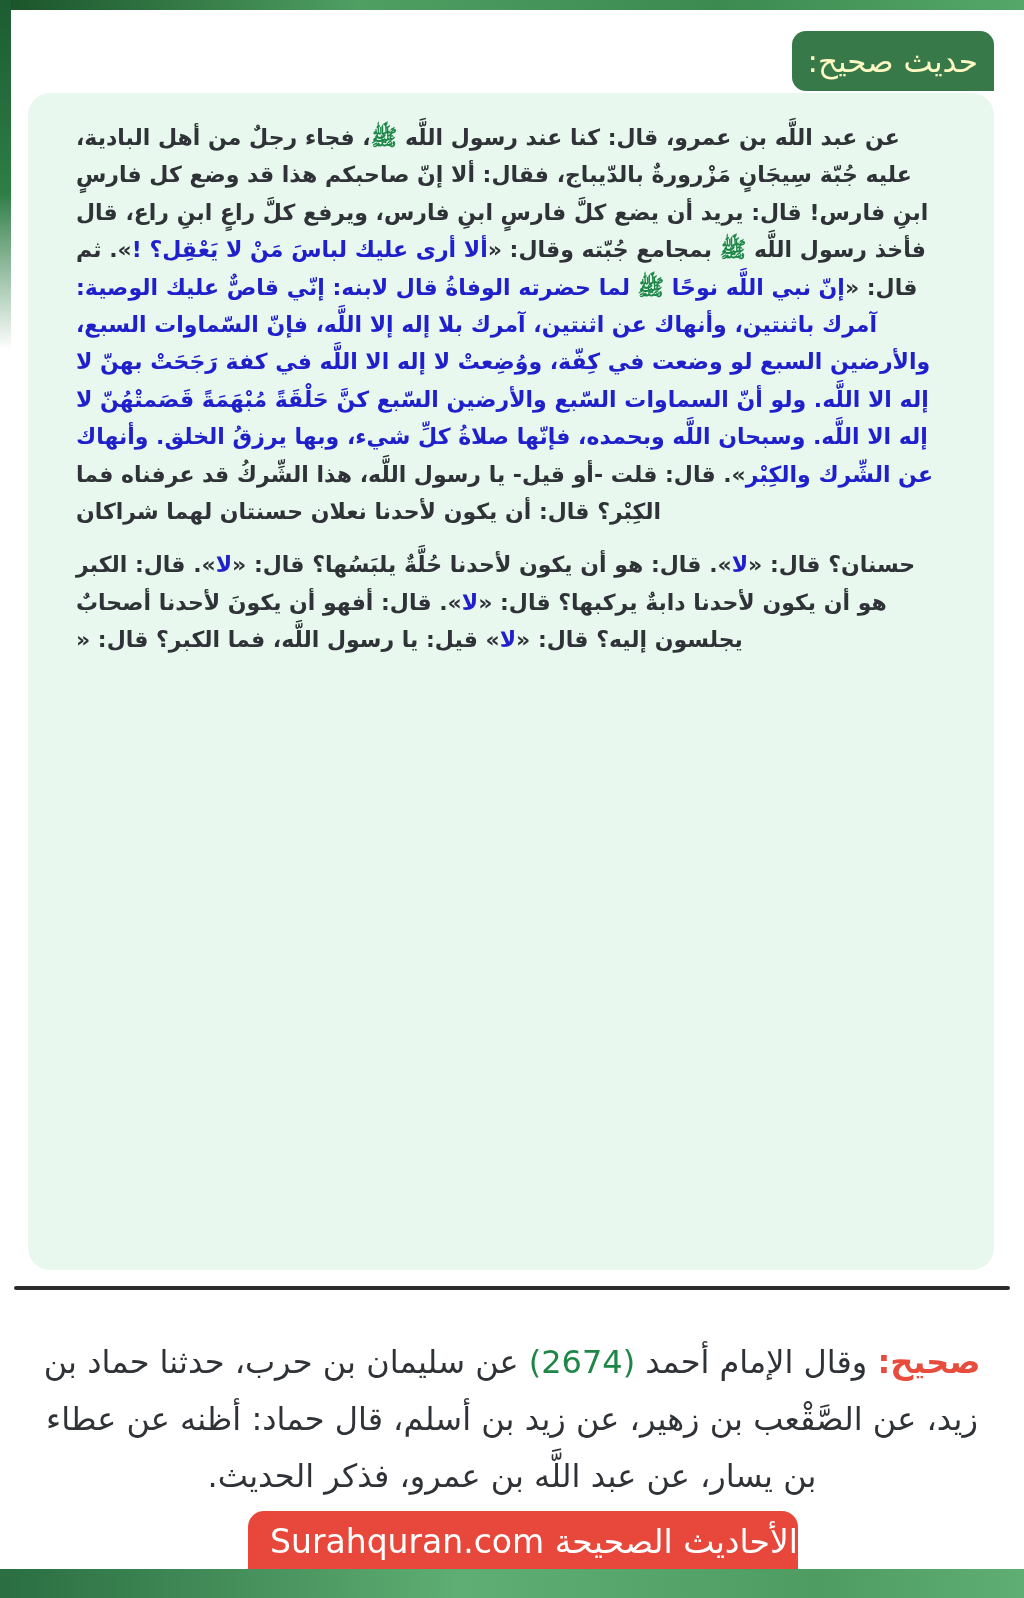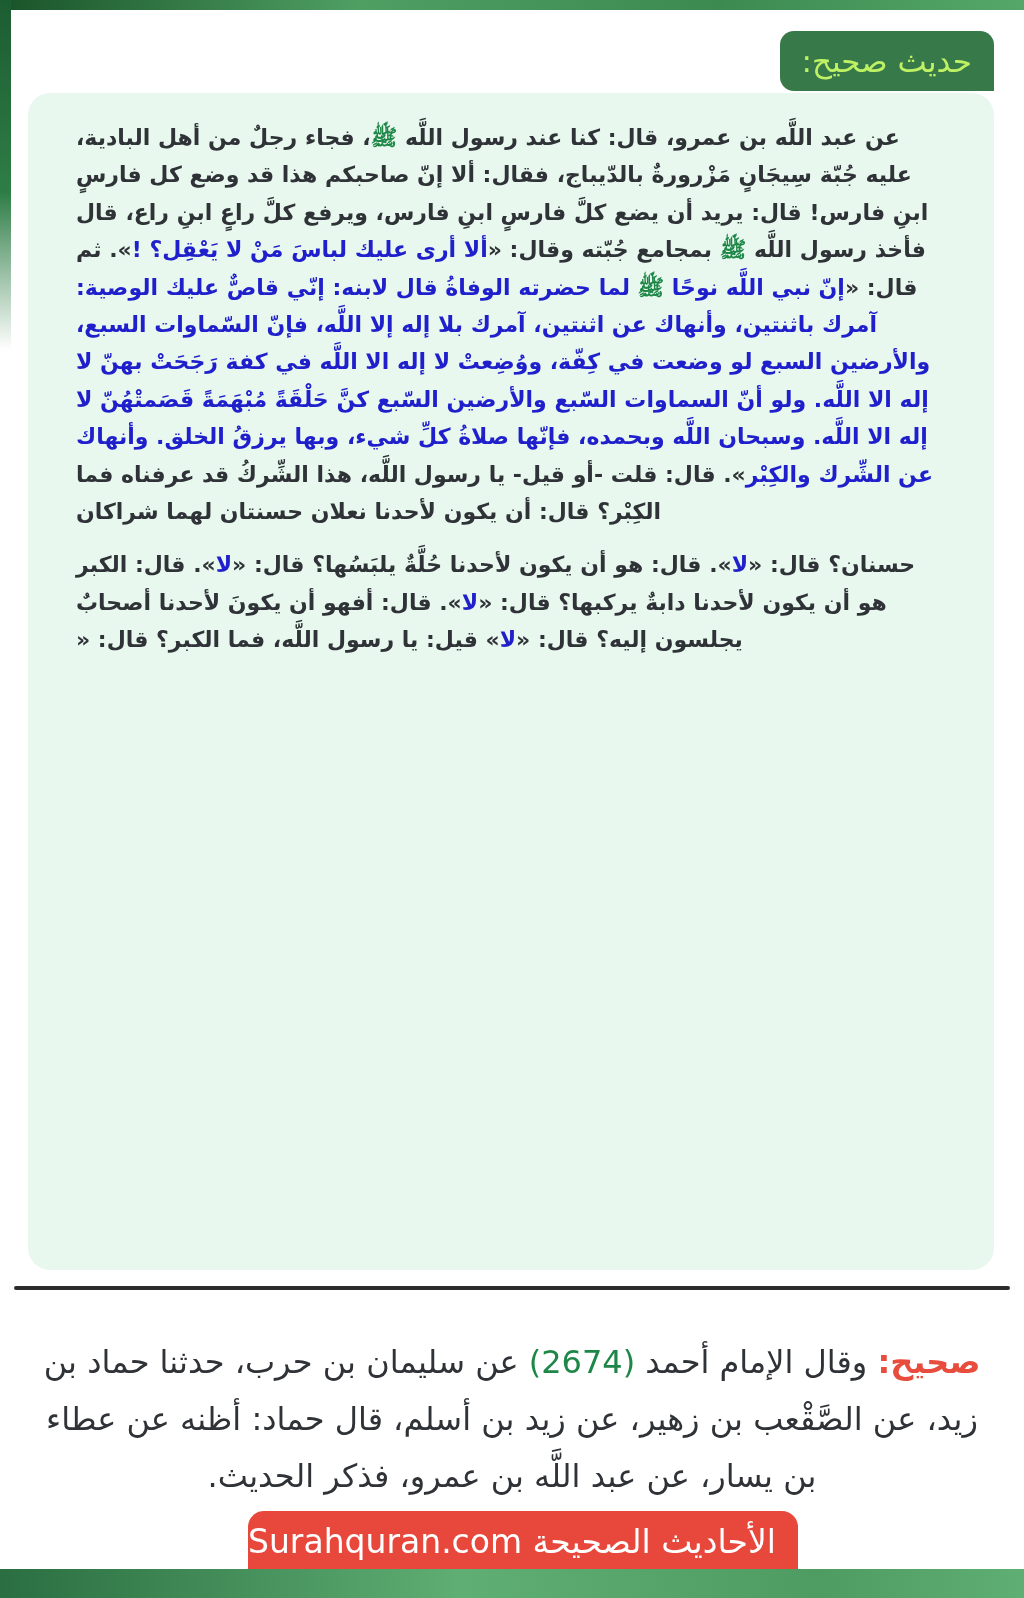--- a/index.html
+++ b/index.html
@@ -16,24 +16,24 @@
     background:linear-gradient(90deg,#195329 0%,#4f9f63 35%,#3c8a50 70%,#55a769 100%);
   }
   
   .left-strip{
     position:absolute;left:0;top:0;width:11px;height:350px;
     background:linear-gradient(180deg,#1c5c31 0%,#2e7d46 55%,rgba(46,125,70,0) 100%);
   }
   
   .header-badge{
     position:absolute;right:30px;top:31px;height:60px;
-    padding:0 22px;
+    padding:0 16px;
     background:#38794a;
     border-radius:14px 14px 0 14px;
-    color:#bef264;
+    color:#fef9c3;
     font-size:31px;line-height:60px;
     direction:rtl;text-align:center;
     white-space:nowrap;
   }
   
   .hadith-card{
     position:absolute;left:28px;top:93px;width:966px;height:1177px;
     box-sizing:border-box;
     background:#e9f8ef;
     border-radius:22px;
@@ -66,21 +66,21 @@
     font-size:32px;line-height:1.78;
     color:#3a3e42;
   }
   
   .site-badge{
     position:absolute;left:248px;top:1511px;width:550px;height:62px;
     background:#e8483b;
     border-radius:16px 16px 0 0;
     color:#ffffff;
     font-size:33px;line-height:62px;
-    direction:rtl;text-align:left;
+    direction:rtl;text-align:right;
     white-space:nowrap;
     z-index:1;
   }
   
   .bottom-bar{
     position:absolute;left:0;top:1569px;width:1024px;height:29px;
     background:linear-gradient(90deg,#2a6e41 0%,#5fae73 45%,#4e9c62 80%,#5fae73 100%);
     z-index:2;
   }
 </style>

